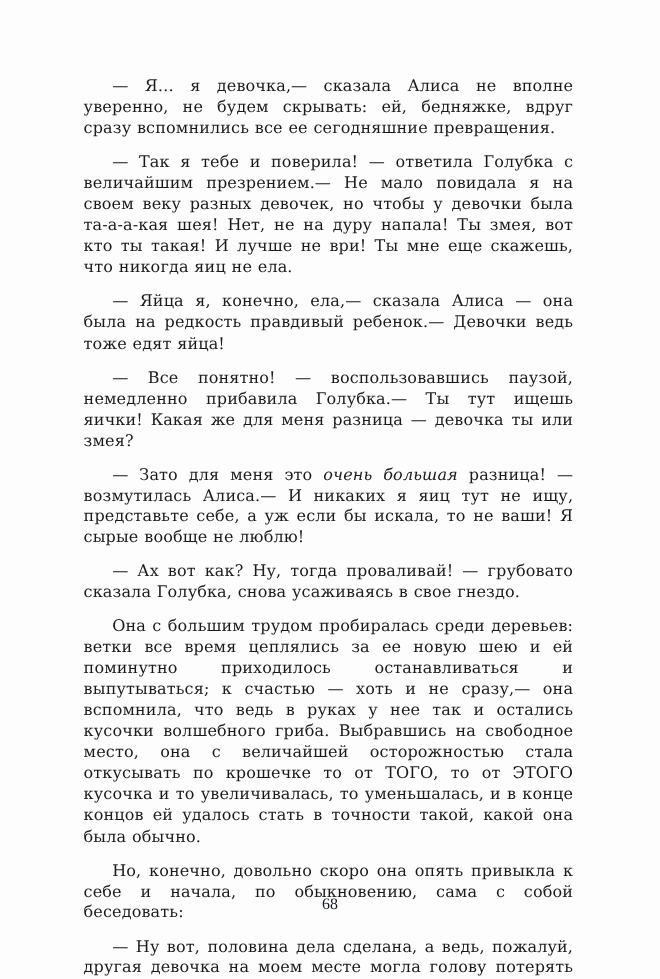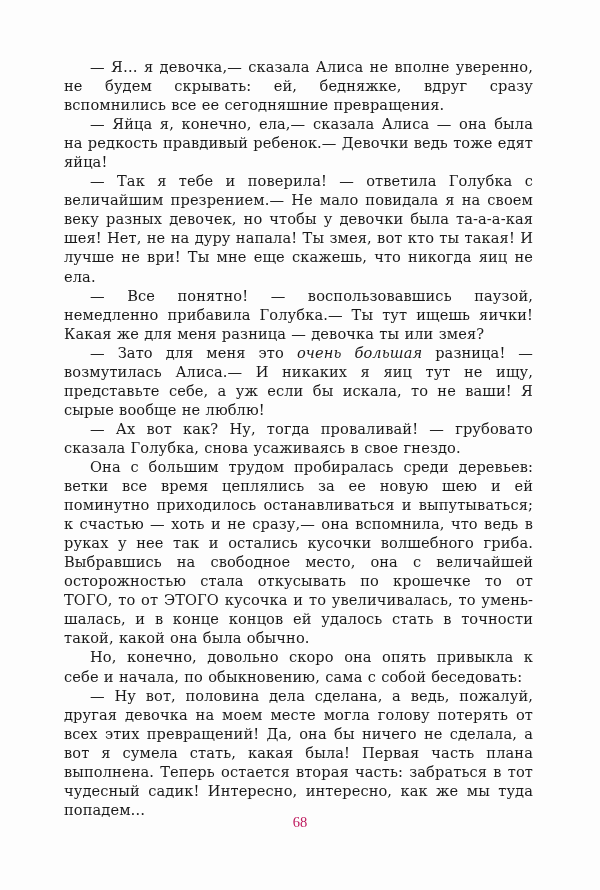--- a/index.html
+++ b/index.html
@@ -15,49 +15,49 @@
       font-family: "DejaVu Serif", "Liberation Serif", serif;
       color: #1a1a1a;
     }
     .page {
       position: absolute;
       left: 64px;
       top: 57px;
       width: 469px;
     }
     .para {
-      margin: 0;
+      margin: 12px;
       font-size: 14.6px;
       line-height: 19.05px;
       text-align: justify;
       text-indent: 26px;
       letter-spacing: 0.1px;
       word-spacing: 0.5px;
       hyphens: manual;
     }
     .para em {
     }
     .page-number {
       position: absolute;
       left: 0;
       width: 600px;
       top: 814px;
       text-align: center;
       font-size: 14.5px;
       font-family: "Liberation Serif", "DejaVu Serif", serif;
-      color: #be185d;
+      color: #0f172a;
     }
   </style>
 </head>
 <body>
 
 <div class="page">
   <p class="para">— Я… я девочка,— сказала Алиса не вполне уверенно, не будем скрывать: ей, бедняжке, вдруг сразу вспомнились все ее сегодняшние превращения.</p>
+  <p class="para">— Так я тебе и поверила! — ответила Голубка с величайшим презрением.— Не мало повидала я на своем веку разных девочек, но чтобы у девочки была та-а-а-кая шея! Нет, не на дуру напала! Ты змея, вот кто ты такая! И лучше не ври! Ты мне еще скажешь, что никогда яиц не ела.</p>
   <p class="para">— Яйца я, конечно, ела,— сказала Алиса — она была на редкость правдивый ребенок.— Девочки ведь тоже едят яйца!</p>
-  <p class="para">— Так я тебе и поверила! — ответила Голубка с величайшим презрением.— Не мало повидала я на своем веку разных девочек, но чтобы у девочки была та-а-а-кая шея! Нет, не на дуру напала! Ты змея, вот кто ты такая! И лучше не ври! Ты мне еще скажешь, что никогда яиц не ела.</p>
   <p class="para">— Все понятно! — воспользовавшись паузой, немедленно прибавила Голубка.— Ты тут ищешь яички! Какая же для меня разница — девочка ты или змея?</p>
   <p class="para"><span>— Зато для меня это </span><em>очень большая</em><span> разница! — возмутилась Алиса.— И никаких я яиц тут не ищу, представьте себе, а уж если бы искала, то не ваши! Я сырые вообще не люблю!</span></p>
   <p class="para">— Ах вот как? Ну, тогда проваливай! — грубовато сказала Голубка, снова усаживаясь в свое гнездо.</p>
   <p class="para">Она с большим трудом пробиралась среди деревьев: ветки все время цеплялись за ее новую шею и ей поминутно приходи­лось останавливаться и выпутываться; к счастью — хоть и не сразу,— она вспомнила, что ведь в руках у нее так и остались кусочки волшебного гриба. Выбравшись на свободное место, она с величайшей осторожностью стала откусывать по крошечке то от ТОГО, то от ЭТОГО кусочка и то увеличивалась, то умень­шалась, и в конце концов ей удалось стать в точности такой, какой она была обычно.</p>
   <p class="para">Но, конечно, довольно скоро она опять привыкла к себе и начала, по обыкновению, сама с собой беседовать:</p>
   <p class="para">— Ну вот, половина дела сделана, а ведь, пожалуй, другая девочка на моем месте могла голову потерять от всех этих превра­щений! Да, она бы ничего не сделала, а вот я сумела стать, какая была! Первая часть плана выполнена. Теперь остается вторая часть: забраться в тот чудесный садик! Интересно, интересно, как же мы туда попадем…</p>
 
 </div>
 
 <div class="page-number">68</div>

